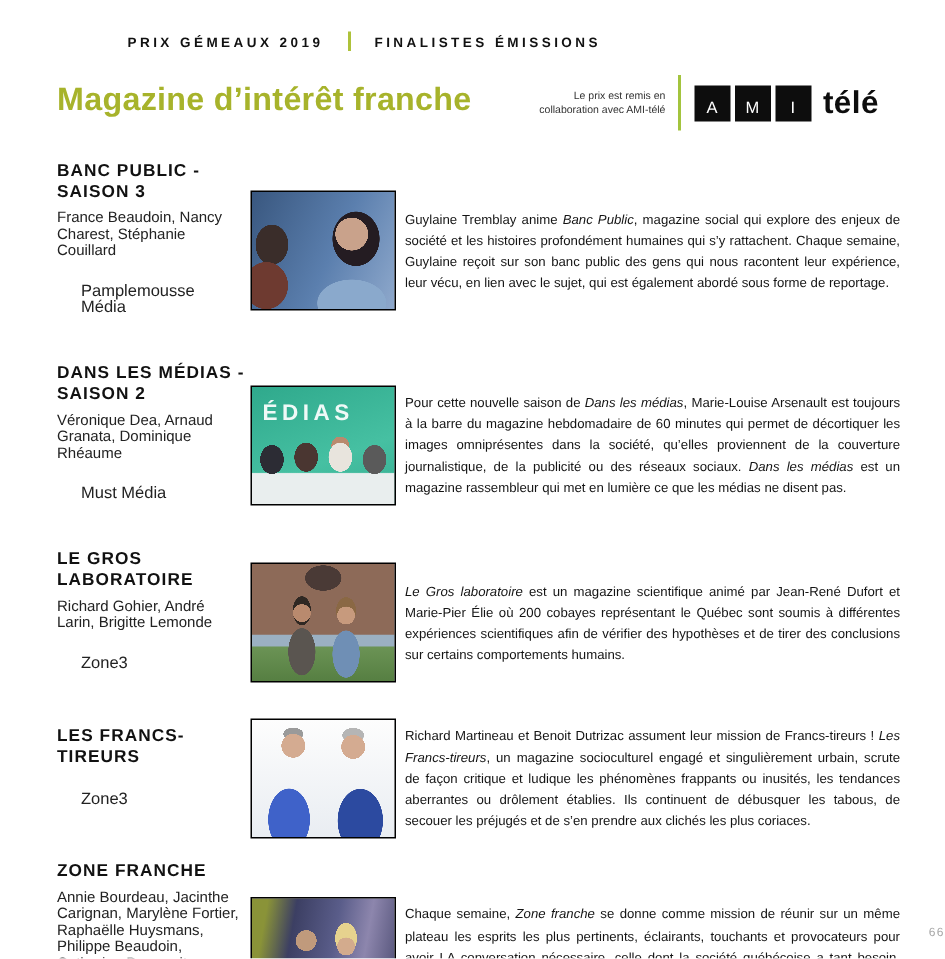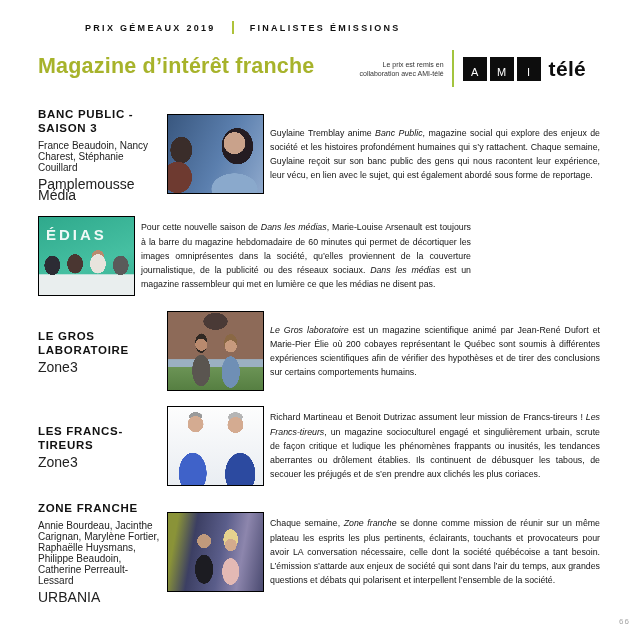--- a/index.html
+++ b/index.html
@@ -62,21 +62,21 @@
   
   #entries { position: absolute; top: 107px; left: 38px; width: 562px; }
   .entry { display: flex; align-items: center; min-height: 80px; margin-bottom: 15px; }
   .entry-left { width: 129px; flex: none; padding-right: 4px; box-sizing: border-box; }
   .entry-title {
     margin: 0 0 5px 0;
     font-size: 11.5px; line-height: 14px; font-weight: bold;
     letter-spacing: 0.7px; color: #111;
   }
   .entry-names { margin: 0 0 6px 0; font-size: 10px; line-height: 11px; color: #222; }
-  .entry-company { margin: 0; font-size: 14px; line-height: 11px; color: #222; }
+  .entry-company { margin: 16px; font-size: 11px; line-height: 11px; color: #222; }
   .entry-photo-wrap { width: 97px; flex: none; }
   .entry-photo {
     width: 95px; height: 78px;
     border: 1px solid #000;
     position: relative; overflow: hidden;
   }
   .photo-text {
     position: absolute; top: 9px; left: 7px;
     color: rgba(255,255,255,0.92);
     font-size: 15px; font-weight: bold; letter-spacing: 3px;
@@ -181,31 +181,37 @@
       <p class="entry-names">France Beaudoin, Nancy Charest, Stéphanie Couillard</p>
       <p class="entry-company">Pamplemousse Média</p>
     </div>
     <div class="entry-photo-wrap">
       <div class="entry-photo photo-banc"></div>
     </div>
     <p class="entry-desc"><span>Guylaine Tremblay anime </span><i>Banc Public</i><span>, magazine social qui explore des enjeux de société et les histoires profondément humaines qui s’y rattachent. Chaque semaine, Guylaine reçoit sur son banc public des gens qui nous racontent leur expérience, leur vécu, en lien avec le sujet, qui est également abordé sous forme de reportage.</span></p>
   </section>
 
   <section class="entry">
+    <div class="entry-left">
+      <h2 class="entry-title">DANS LES MÉDIAS - SAISON 2</h2>
+      <p class="entry-names">Véronique Dea, Arnaud Granata, Dominique Rhéaume</p>
+      <p class="entry-company">Must Média</p>
+    </div>
     <div class="entry-photo-wrap">
       <div class="entry-photo photo-medias">
             <span class="photo-text">ÉDIAS</span>
           </div>
     </div>
     <p class="entry-desc"><span>Pour cette nouvelle saison de </span><i>Dans les médias</i><span>, Marie-Louise Arsenault est toujours à la barre du magazine hebdomadaire de 60 minutes qui permet de décortiquer les images omniprésentes dans la société, qu’elles proviennent de la couverture journalistique, de la publicité ou des réseaux sociaux. </span><i>Dans les médias</i><span> est un magazine rassembleur qui met en lumière ce que les médias ne disent pas.</span></p>
   </section>
 
   <section class="entry">
     <div class="entry-left">
       <h2 class="entry-title">LE GROS LABORATOIRE</h2>
+      <p class="entry-names">Richard Gohier, André Larin, Brigitte Lemonde</p>
       <p class="entry-company">Zone3</p>
     </div>
     <div class="entry-photo-wrap">
       <div class="entry-photo photo-labo"></div>
     </div>
     <p class="entry-desc"><i>Le Gros laboratoire</i><span> est un magazine scientifique animé par Jean-René Dufort et Marie-Pier Élie où 200 cobayes représentant le Québec sont soumis à différentes expériences scientifiques afin de vérifier des hypothèses et de tirer des conclusions sur certains comportements humains.</span></p>
   </section>
 
   <section class="entry">
     <div class="entry-left">

